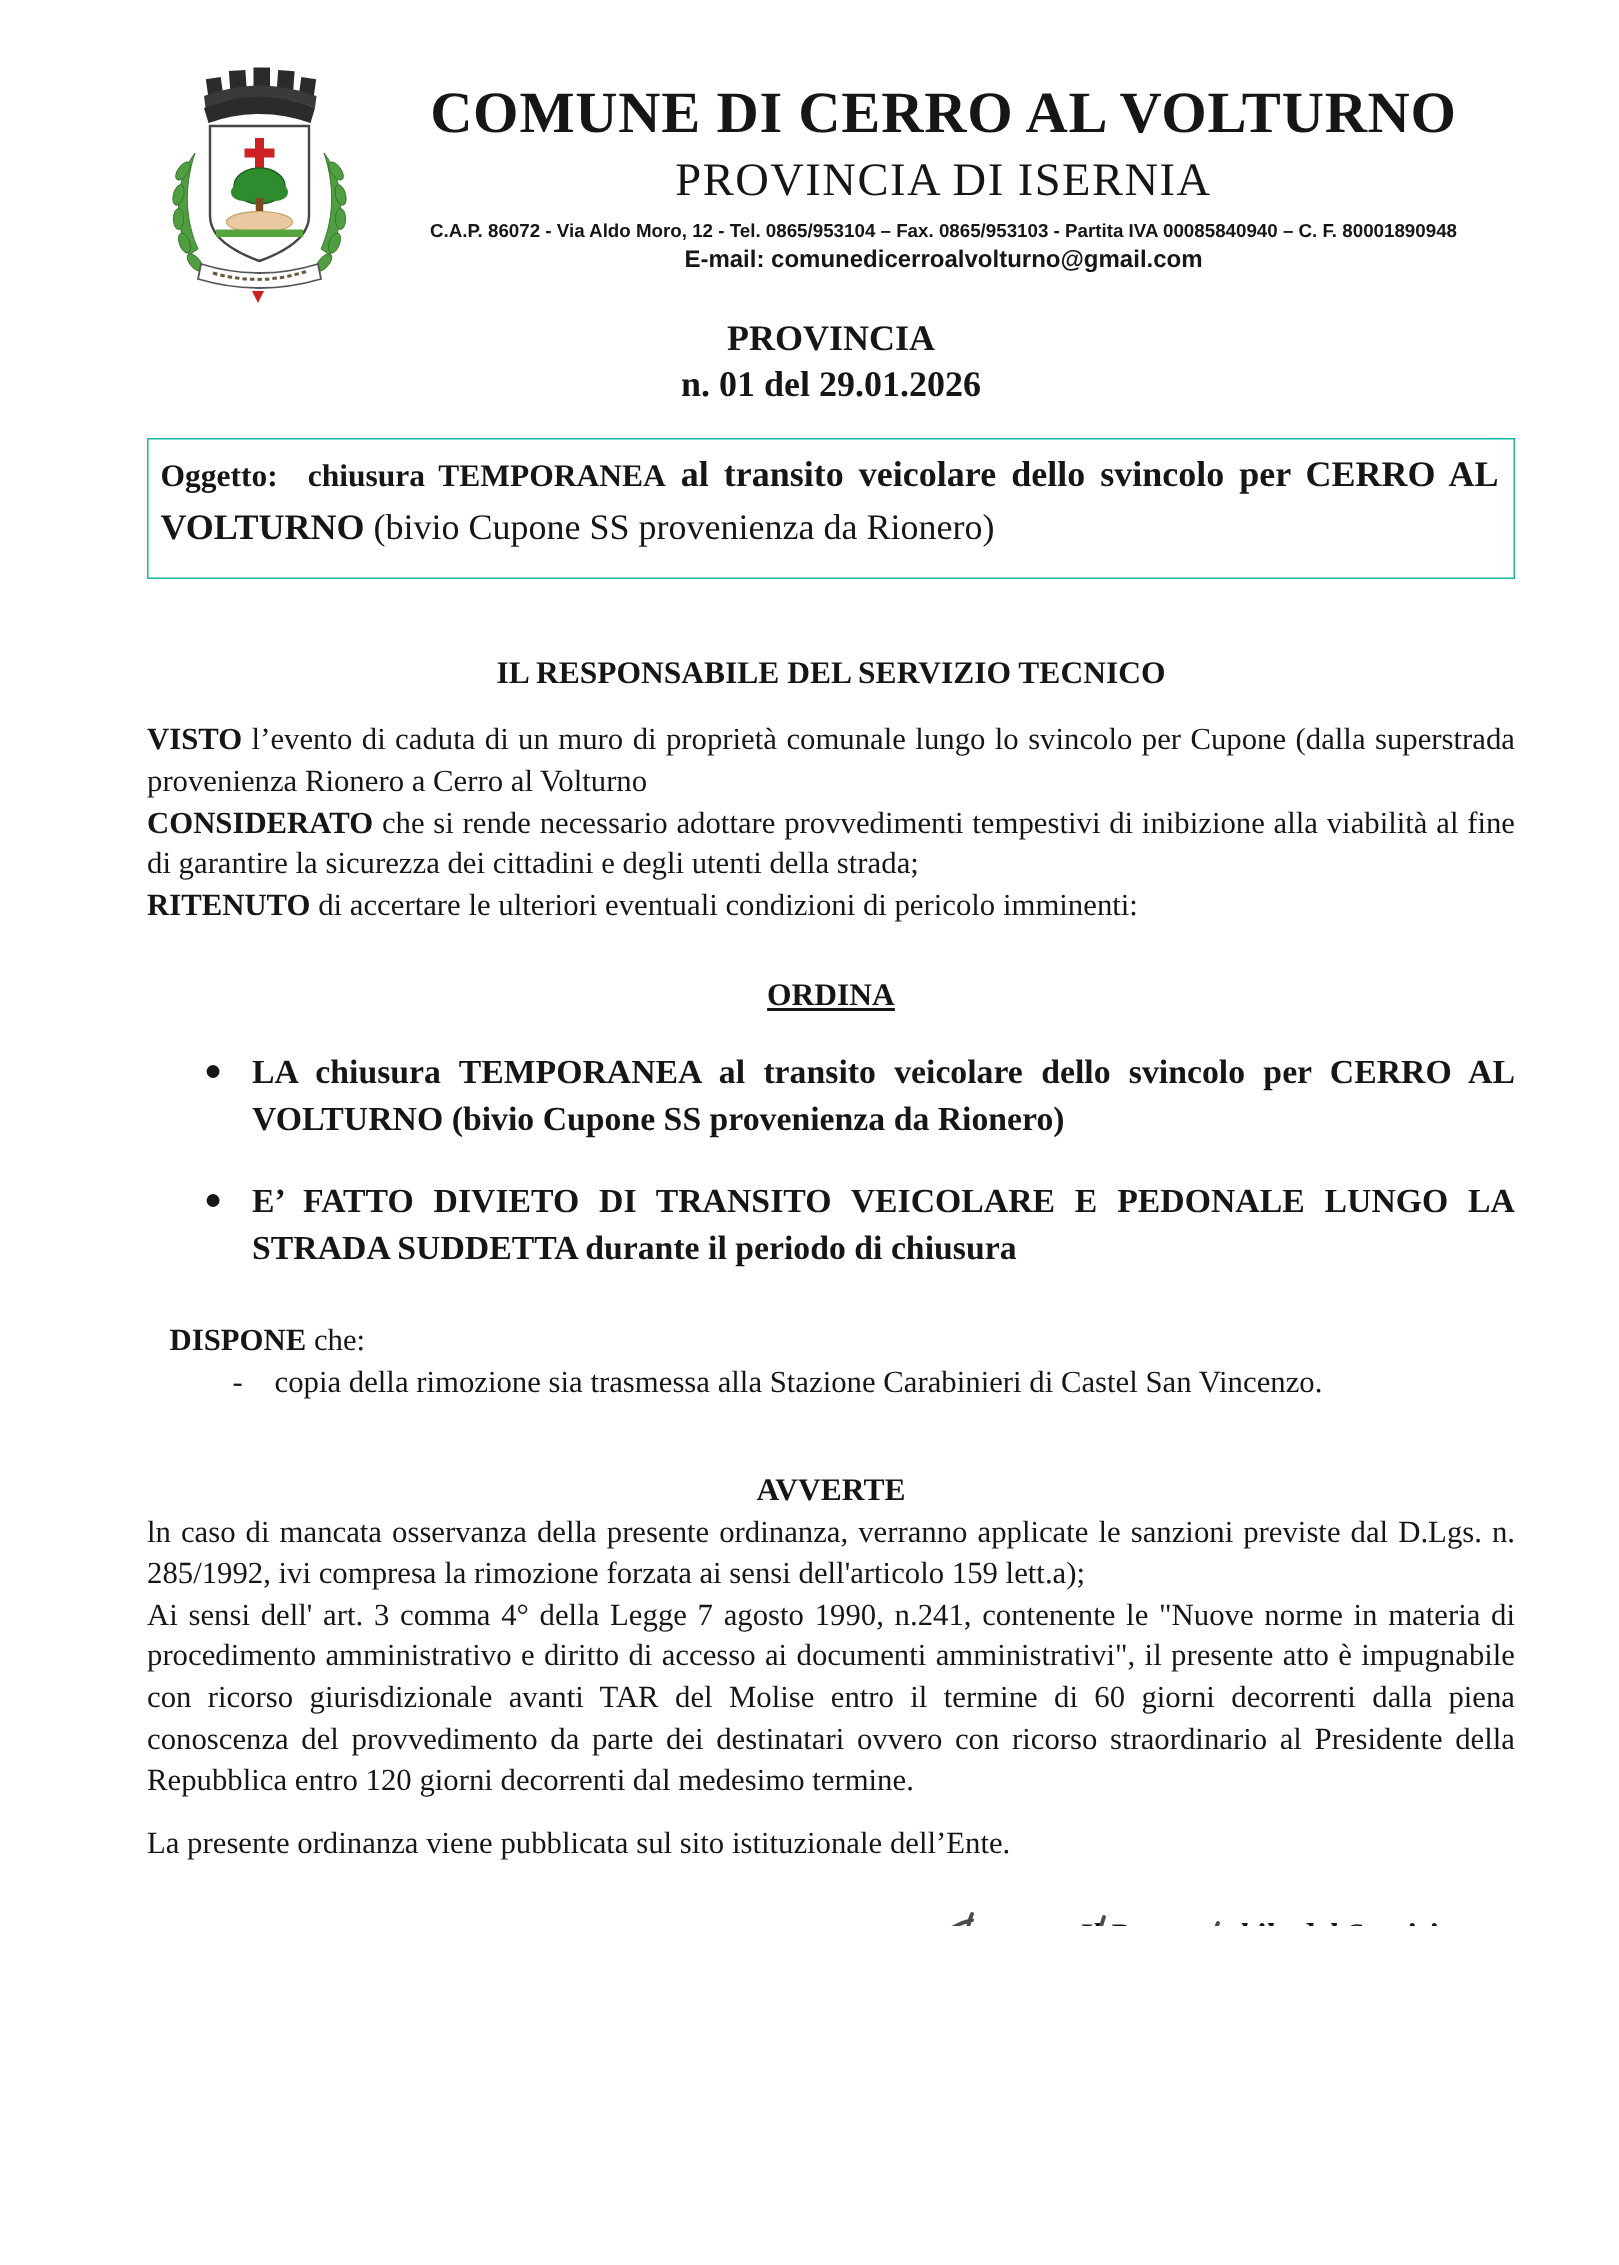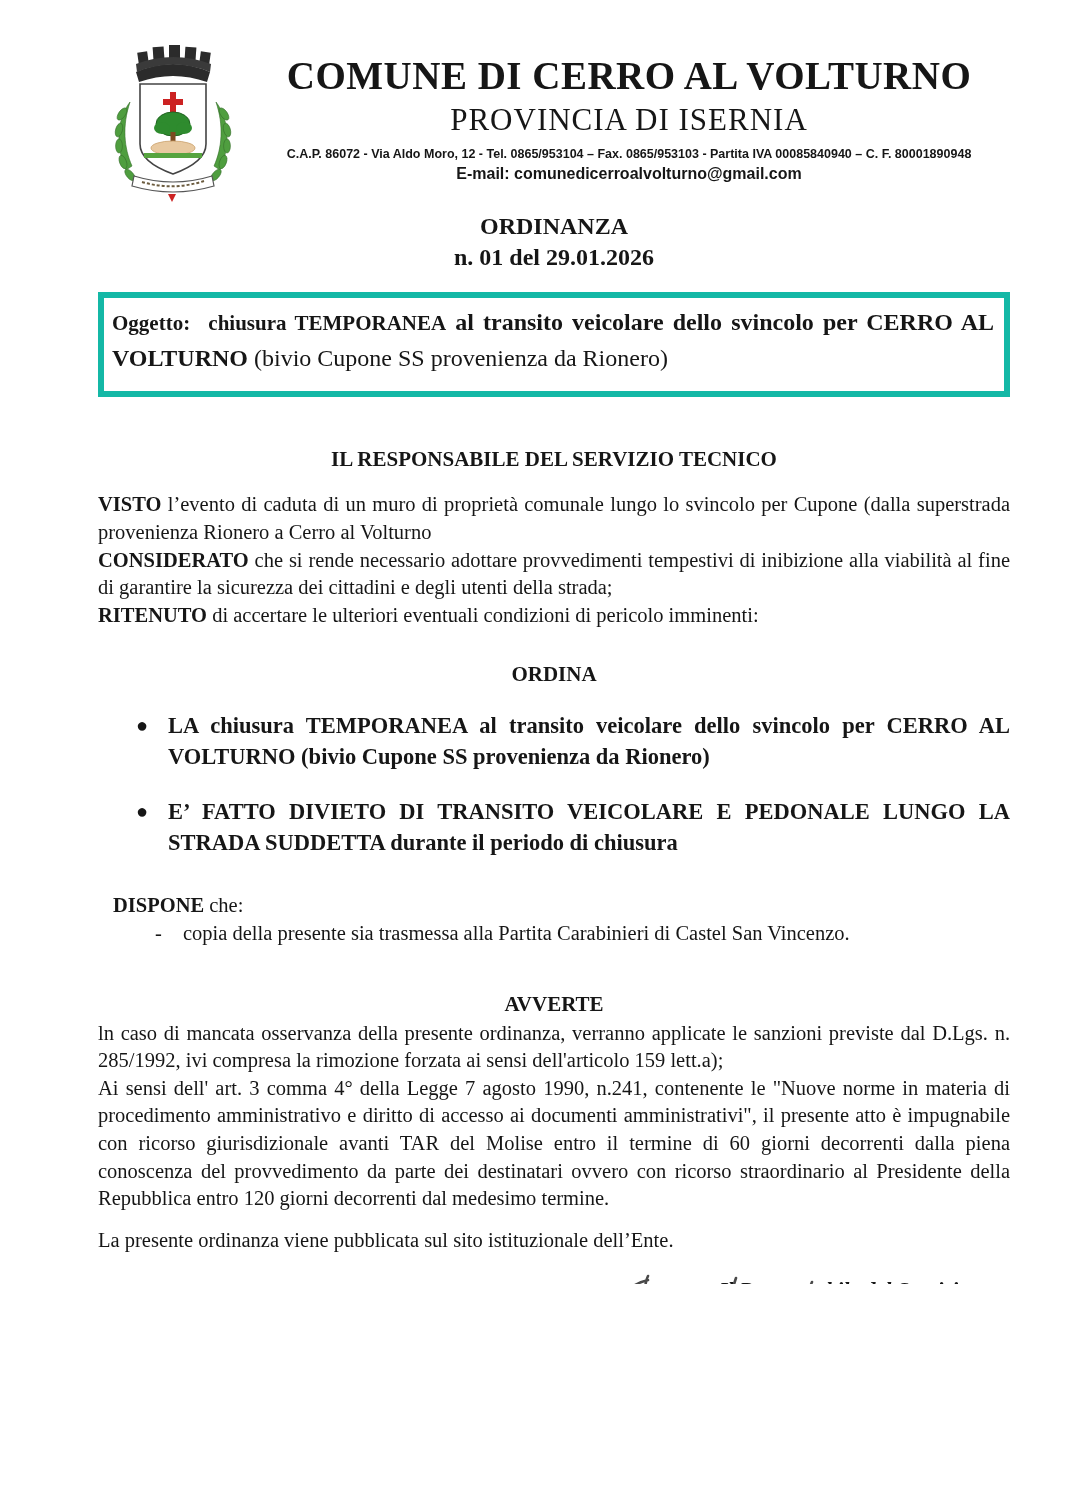--- a/index.html
+++ b/index.html
@@ -19,33 +19,33 @@
   .muni-title{font-size:39px;font-weight:bold;letter-spacing:.5px;line-height:1.05;margin:0;}
   .prov-title{font-size:31px;font-weight:normal;letter-spacing:1px;line-height:1.05;margin:7px 0 0 0;}
   .contact-line{font-family:"Liberation Sans", sans-serif;font-size:12.5px;font-weight:bold;margin-top:11px;white-space:nowrap;}
   .email-line{font-family:"Liberation Sans", sans-serif;font-size:16px;font-weight:bold;margin-top:4px;}
 
   
   .doc-title-block{text-align:center;margin-top:28px;font-weight:bold;font-size:24px;line-height:31px;}
 
   
   .subject-box{
-    margin-top:19px;border:6px solid #14b8a6;
+    margin-top:19px;border:1px solid #14b8a6;
     padding:7px 10px 15px 8px;
     font-size:24px;line-height:35px;text-align:justify;
   }
   .subject-label{font-weight:bold;font-size:21px;}
   .subject-lead{font-weight:bold;font-size:21px;}
   .subject-emphasis{font-weight:bold;}
   .subject-detail{font-weight:normal;}
 
   
   .center-heading{text-align:center;font-weight:bold;font-size:21px;margin:0;}
   .h-resp{margin-top:50px;}
-  .h-ordina{margin-top:33px;}
+  .h-ordina{margin-top:33px;text-decoration:underline;}
   .h-avverte{margin-top:44px;}
 
   
   .premises{margin-top:19px;}
   .body-par{font-size:20.5px;line-height:27.6px;text-align:justify;margin:0;}
   .lead{font-weight:bold;}
 
   .ordina-list{margin:23px 0 0 0;padding:0;list-style:none;}
   .ordina-item{
     position:relative;margin:0 0 24px 0;padding-left:70px;
@@ -129,21 +129,21 @@
   <div class="content">
 
     <div class="header-text">
       <h1 class="muni-title">COMUNE DI CERRO AL VOLTURNO</h1>
       <h2 class="prov-title">PROVINCIA DI ISERNIA</h2>
       <div class="contact-line">C.A.P. 86072 - Via Aldo Moro, 12 - Tel. 0865/953104 – Fax. 0865/953103 - Partita IVA 00085840940 – C. F. 80001890948</div>
       <div class="email-line">E-mail: comunedicerroalvolturno@gmail.com</div>
     </div>
 
     <div class="doc-title-block">
-      <div>ORDINANZA</div>
+      <div>PROVINCIA</div>
       <div>n. 01 del 29.01.2026</div>
     </div>
 
     <div class="subject-box">
       <span class="subject-label">Oggetto:</span>&nbsp;
       <span class="subject-lead">chiusura TEMPORANEA</span>
       <span class="subject-emphasis">al transito veicolare dello svincolo per CERRO AL VOLTURNO</span>
       <span class="subject-detail">(bivio Cupone SS provenienza da Rionero)</span>
     </div>
 
@@ -177,21 +177,21 @@
       </li>
     </ul>
 
     <div class="dispone">
       <p class="body-par">
         <span class="lead">DISPONE</span>
         <span>che:</span>
       </p>
       <div class="dispone-item">
         <span class="dash">-</span>
-        <span>copia della presente sia trasmessa alla Partita Carabinieri di Castel San Vincenzo.</span>
+        <span>copia della rimozione sia trasmessa alla Stazione Carabinieri di Castel San Vincenzo.</span>
       </div>
     </div>
 
     <p class="center-heading h-avverte">AVVERTE</p>
     <div class="avverte-body">
       <p class="body-par">ln caso di mancata osservanza della presente ordinanza, verranno applicate le sanzioni previste dal D.Lgs. n. 285/1992, ivi compresa la rimozione forzata ai sensi dell'articolo 159 lett.a);</p>
       <p class="body-par">Ai sensi dell' art. 3 comma 4° della Legge 7 agosto 1990, n.241, contenente le "Nuove norme in materia di procedimento amministrativo e diritto di accesso ai documenti amministrativi", il presente atto è impugnabile con ricorso giurisdizionale avanti TAR del Molise entro il termine di 60 giorni decorrenti dalla piena conoscenza del provvedimento da parte dei destinatari ovvero con ricorso straordinario al Presidente della Repubblica entro 120 giorni decorrenti dal medesimo termine.</p>
     </div>
 
     <p class="pub-note">La presente ordinanza viene pubblicata sul sito istituzionale dell’Ente.</p>

